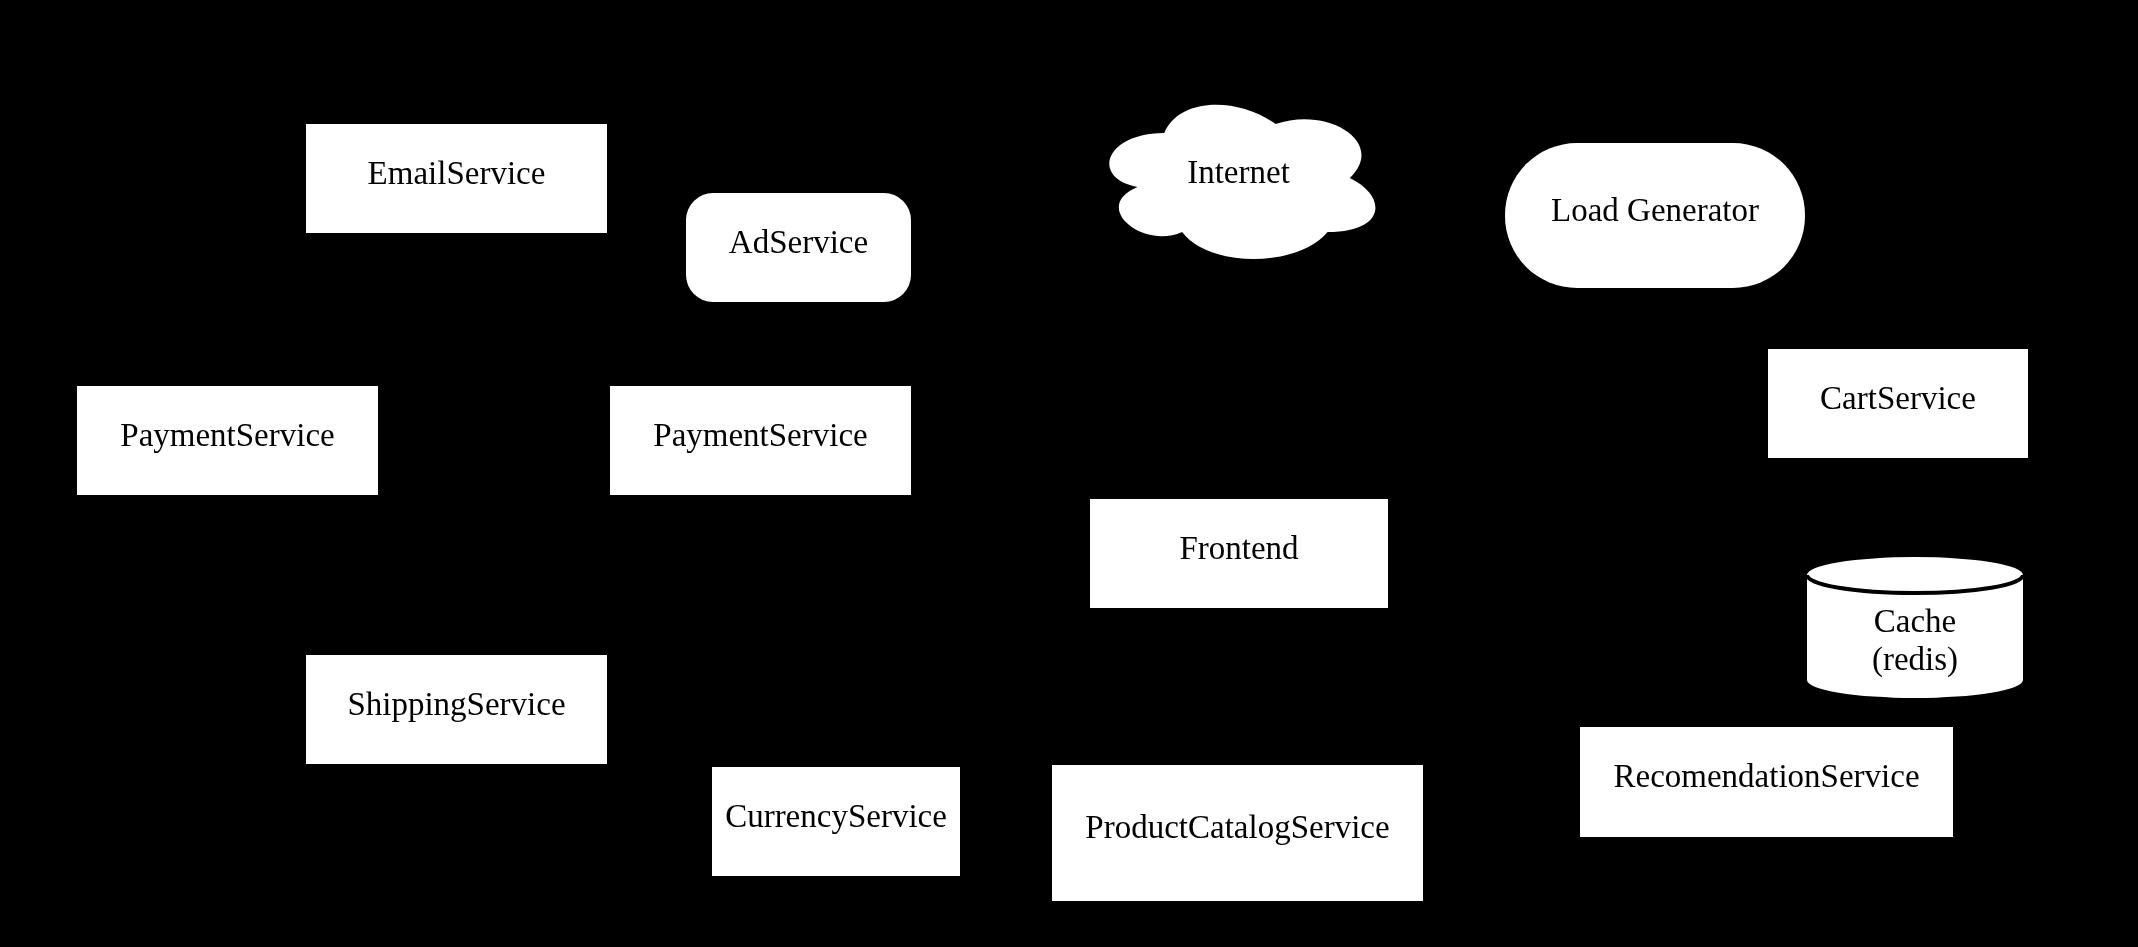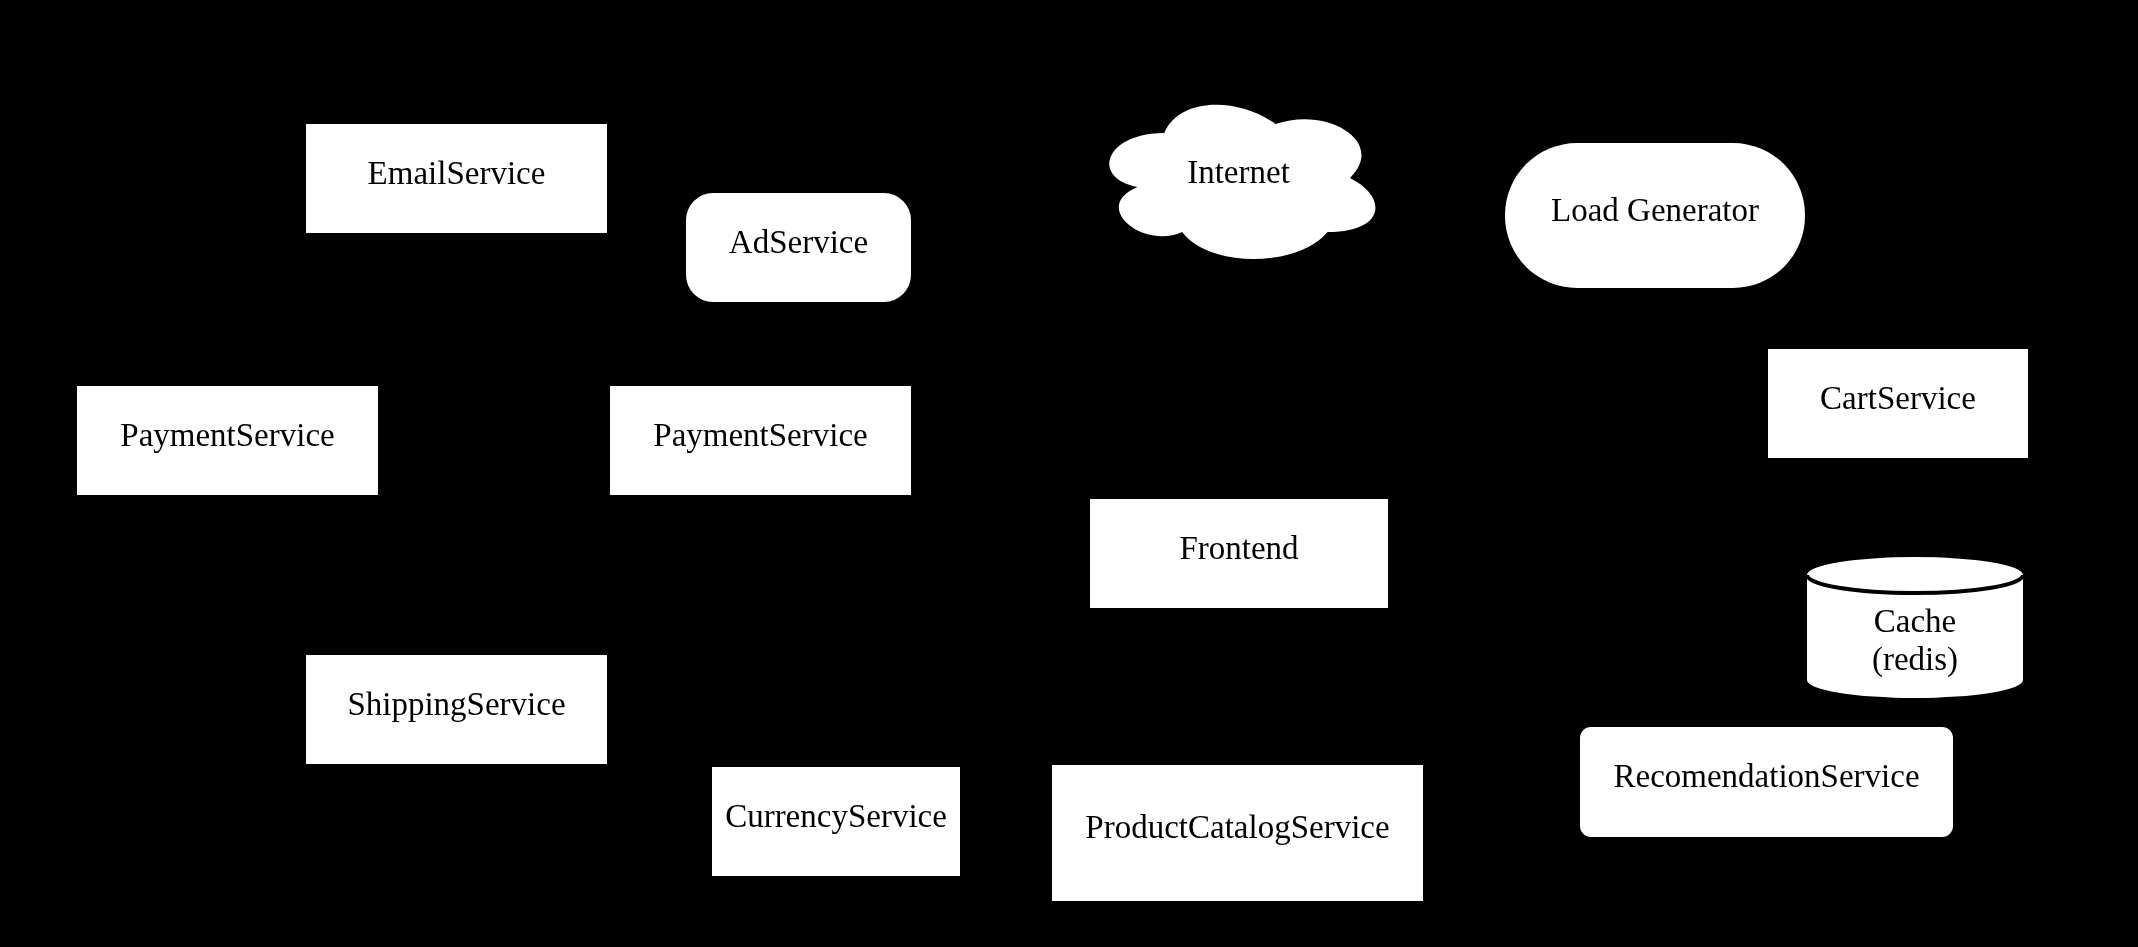--- a/index.html
+++ b/index.html
@@ -64,21 +64,21 @@
   #n-internet { left: 1090px; top: 88px;  width: 297px; height: 180px; }
   #n-loadgen  { left: 1505px; top: 123px; width: 300px; height: 145px; }
   #n-payment  { left: 77px;   top: 386px; width: 301px; height: 109px; }
   #n-checkout { left: 610px;  top: 386px; width: 301px; height: 109px; }
   #n-cart     { left: 1768px; top: 349px; width: 260px; height: 109px; }
   #n-frontend { left: 1090px; top: 499px; width: 298px; height: 109px; justify-content: center; }
   #n-cache    { left: 1805px; top: 555px; width: 220px; height: 145px; align-items: center; }
   #n-shipping { left: 306px;  top: 655px; width: 301px; height: 109px; }
   #n-currency { left: 668px;  top: 767px; width: 248px; height: 109px; margin-left: 44px; }
   #n-product  { left: 1052px; top: 765px; width: 371px; height: 136px; }
-  #n-recomend { left: 1580px; top: 727px; width: 373px; height: 110px; border-radius: 11px; }
+  #n-recomend { left: 1580px; top: 727px; width: 373px; height: 110px; }
 </style>
 </head>
 <body>
 
 <div class="canvas">
 
   <div class="node rect" id="n-email">
     <span>EmailService</span>
   </div>
 

